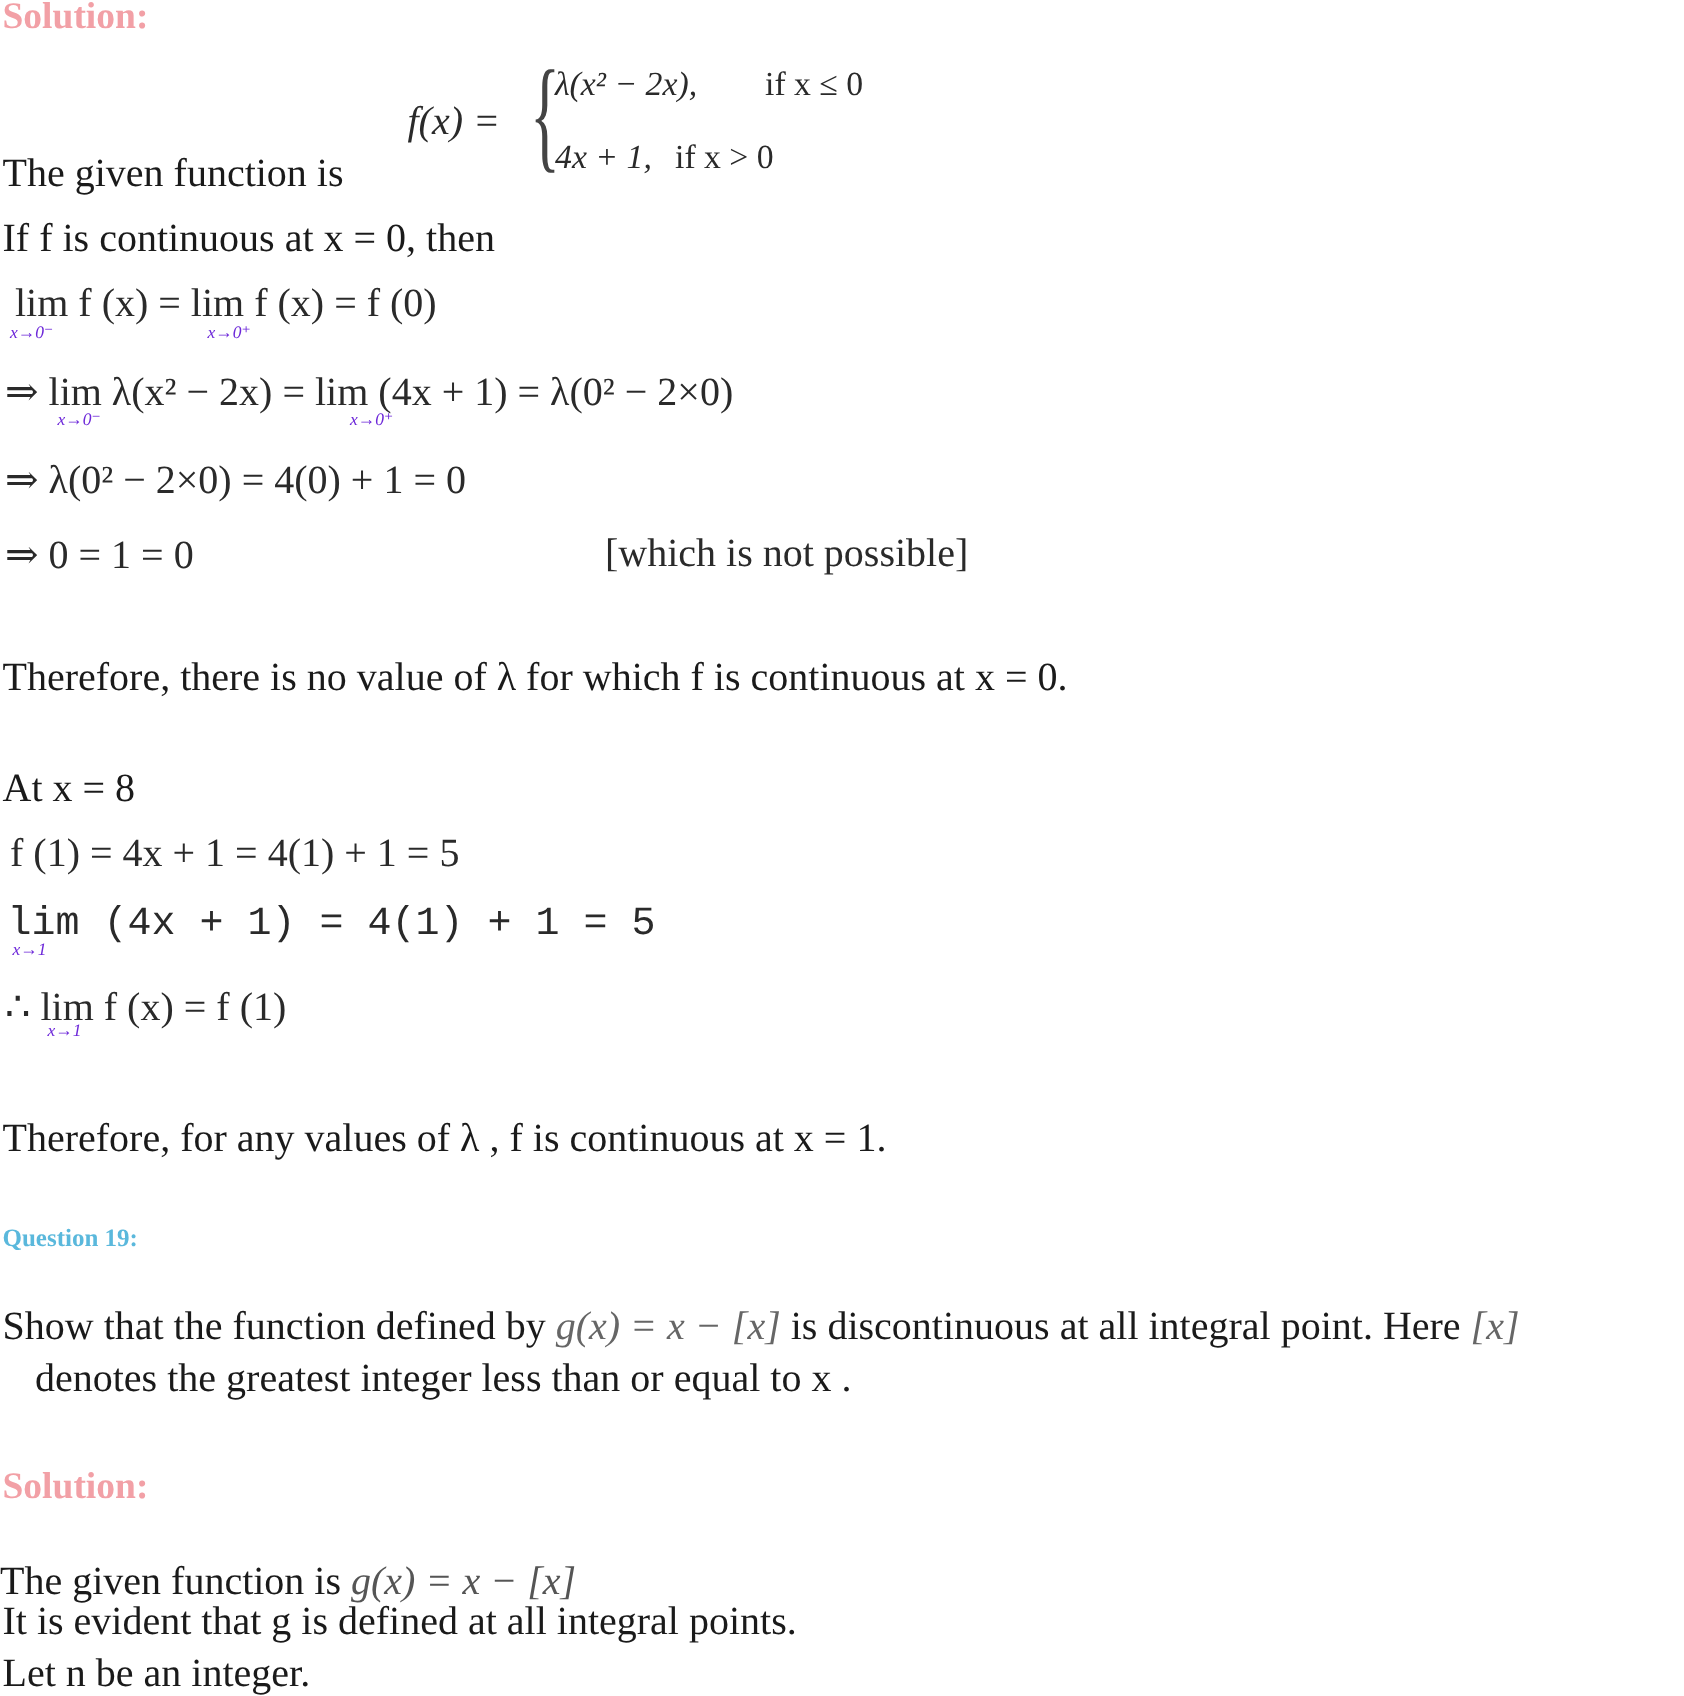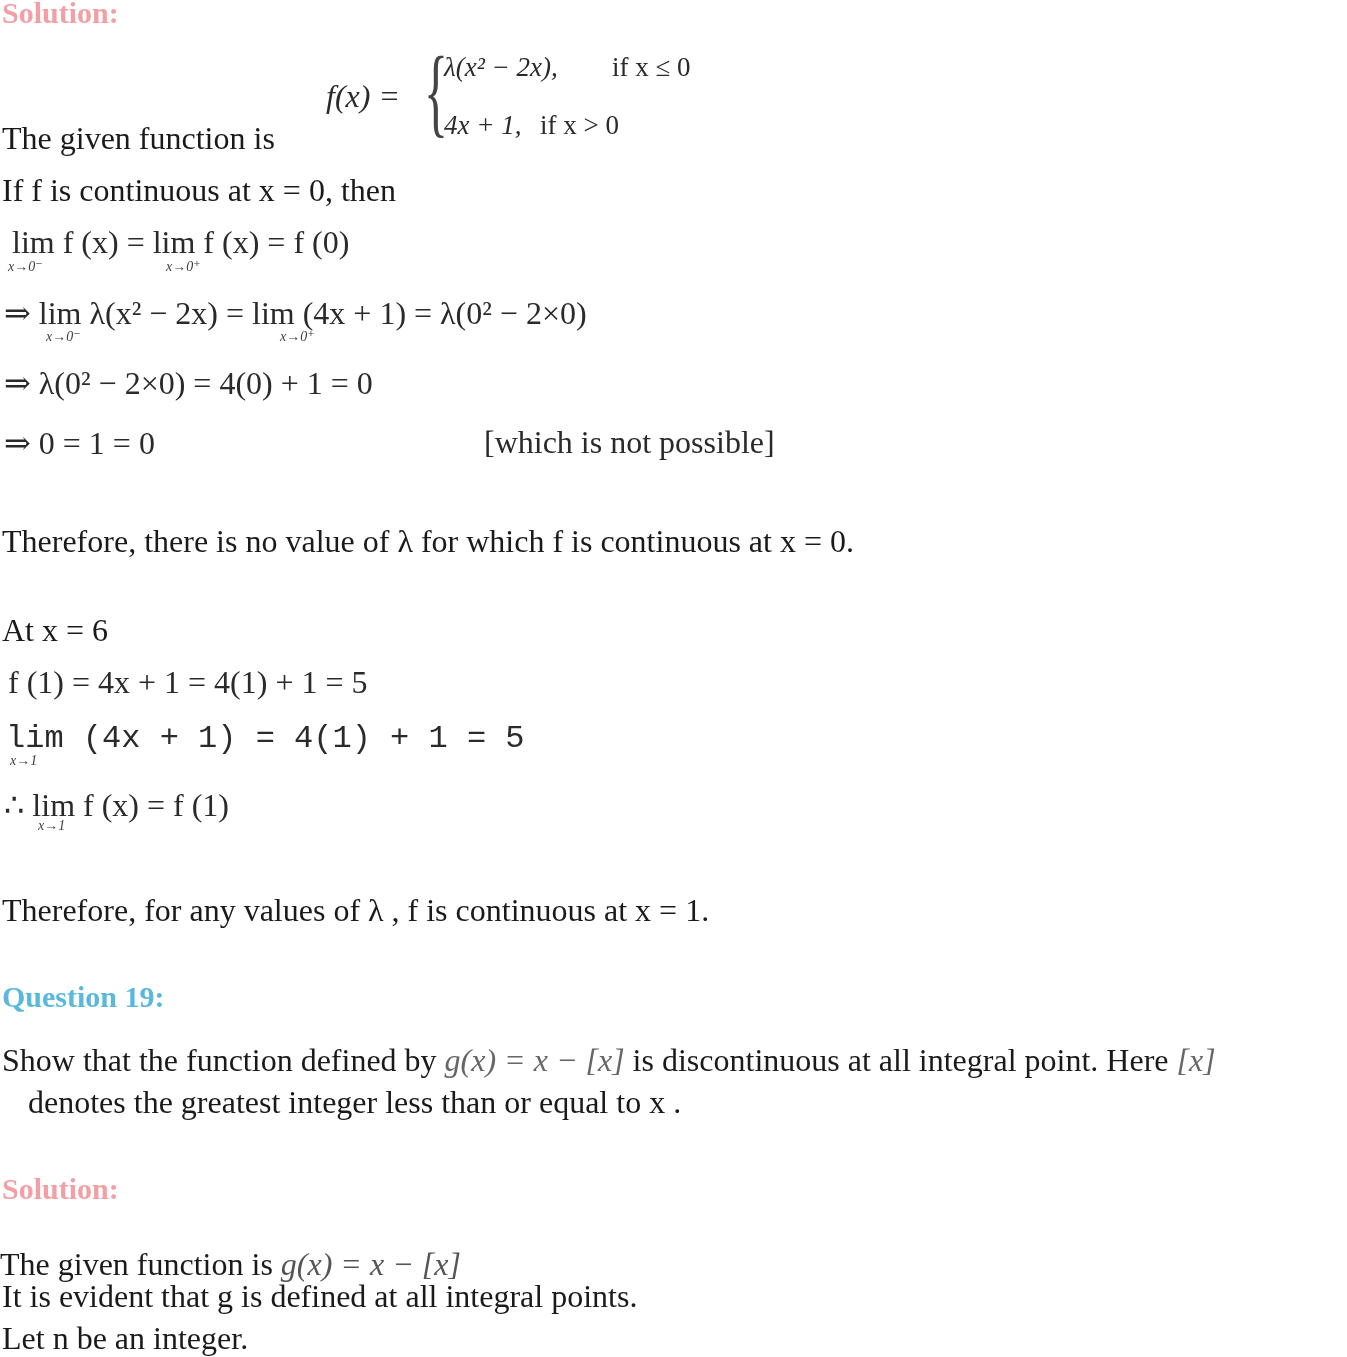--- a/index.html
+++ b/index.html
@@ -6,22 +6,22 @@
   body {
     width: 1347px; height: 1357px; position: relative; overflow: hidden;
     font-family: "Liberation Serif", "DejaVu Serif", serif;
     color: #1a1a1a;
   }
   .abs { position: absolute; white-space: nowrap; }
   .txt { font-size: 32px; line-height: 36px; }
   .math { font-family: "Liberation Serif", "DejaVu Serif", serif; font-size: 32px; color: #2a2a2a; }
   .mi { font-style: italic; }
   .heading-sol { font-size: 30px; font-weight: bold; color: #f2a0a6; }
-  .heading-q { font-size: 30px; font-weight: bold; color: #5ab8dc; }
-  .sub { position: absolute; font-size: 14px; font-style: italic; color: #404040; white-space: nowrap; }
+  .heading-q { font-size: 20px; font-weight: bold; color: #5ab8dc; }
+  .sub { position: absolute; font-size: 14px; font-style: italic; color: #6d28d9; white-space: nowrap; }
   .brace {
     position: absolute; font-size: 100px; line-height: 100px; font-weight: 100; color: #444;
     transform: scaleX(0.5); transform-origin: left top;
   }
   .piece { font-size: 27px; }
 </style>
 </head>
 <body>
 
 <div class="abs heading-sol" style="left:2px; top:-4px;">Solution:</div>
@@ -44,21 +44,21 @@
 <div class="sub" style="left:46px; top:328px;">x→0⁻</div>
 <div class="sub" style="left:280px; top:328px;">x→0⁺</div>
 
 <div class="abs math" style="left:4px; top:364px;">⇒ λ(0² − 2×0) = 4(0) + 1 = 0</div>
 
 <div class="abs math" style="left:4px; top:424px;">⇒ 0 = 1 = 0</div>
 <div class="abs math" style="left:484px; top:424px;">[which is not possible]</div>
 
 <div class="abs txt" style="left:2px; top:523px;">Therefore, there is no value of λ  for which  f  is continuous at  x = 0.</div>
 
-<div class="abs txt" style="left:2px; top:612px;">At  x = 6</div>
+<div class="abs txt" style="left:2px; top:612px;">At  x = 8</div>
 <div class="abs math" style="left:8px; top:664px;">f (1) = 4x + 1 = 4(1) + 1 = 5</div>
 <div class="abs math" style="left:6px; top:720px;font-family:Liberation Mono, monospace;">lim (4x + 1) = 4(1) + 1 = 5</div>
 <div class="sub" style="left:10px; top:753px;">x→1</div>
 <div class="abs math" style="left:4px; top:786px;">∴ lim f (x) = f (1)</div>
 <div class="sub" style="left:38px; top:818px;">x→1</div>
 
 <div class="abs txt" style="left:2px; top:892px;">Therefore, for any values of λ , f  is continuous at  x = 1.</div>
 
 <div class="abs heading-q" style="left:2px; top:980px;">Question 19:</div>
 <div class="abs txt" style="left:2px; top:1042px;">

